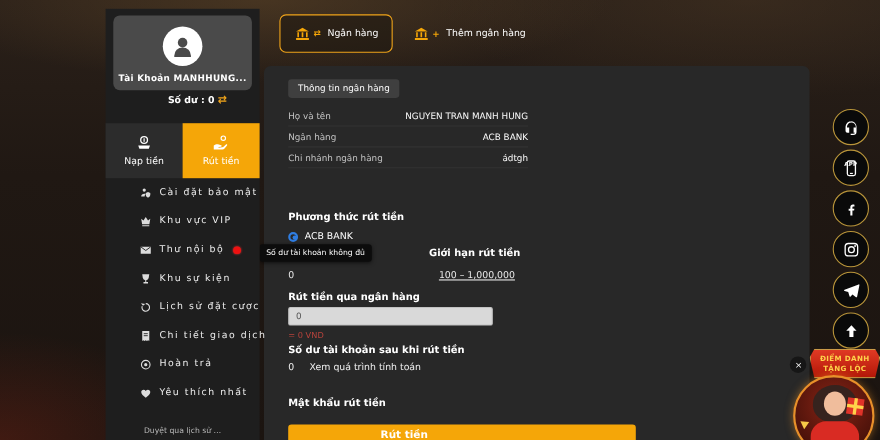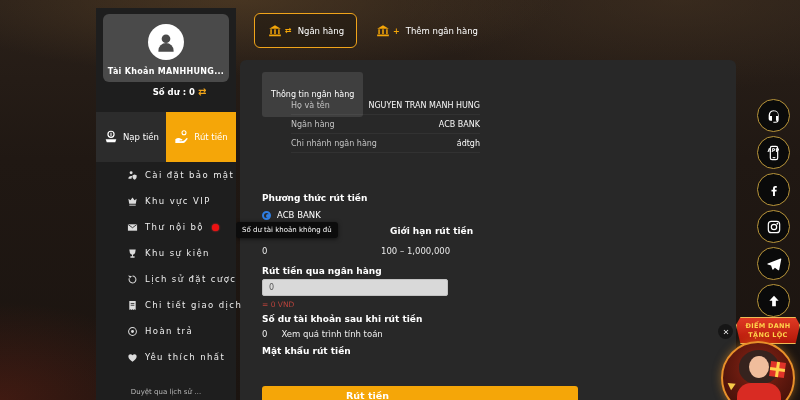--- a/index.html
+++ b/index.html
@@ -19,44 +19,44 @@
   
   .sidebar { position:absolute; left:96px; top:8px; width:140px; height:392px; background:#1e1e1e; z-index:3; }
   .account-card { position:absolute; left:7px; right:7px; top:6px; height:68px; background:#4a4a4a; border-radius:6px; text-align:center; }
   .avatar { position:absolute; left:50%; top:10px; transform:translateX(-50%); width:36px; height:36px; border-radius:50%; background:#fff; display:flex; align-items:center; justify-content:center; }
   .avatar svg { width:26px; height:26px; fill:#4a4a4a; }
   .account-name { position:absolute; left:0; right:0; top:53px; font-size:8px; font-weight:bold; color:#fff; letter-spacing:.3px; }
   .balance-row { position:absolute; left:0; right:0; top:72px; font-size:8.5px; font-weight:bold; color:#fff; display:flex; justify-content:center; align-items:center; gap:3px;padding-left:27px; }
   .refresh-glyph { color:#f0a41a; font-size:10px; font-weight:bold; }
 
   .wallet-tabs { position:absolute; left:0; top:104px; width:100%; height:50px; display:flex; }
-  .wtab { flex:1; display:flex; flex-direction:row; align-items:center; justify-content:center; gap:4px; font-size:8.5px; color:#fff; cursor:pointer; }
+  .wtab { flex:1; display:flex; flex-direction:column; align-items:center; justify-content:center; gap:4px; font-size:8.5px; color:#fff; cursor:pointer; }
   .wtab svg { width:16px; height:16px; }
   .wtab.deposit { background:#2c2c2c; }
   .wtab.withdraw { background:#f5a608; }
 
   .menu { position:absolute; left:16px; top:154px; width:100%; }
   .menu-item { height:26px; display:flex; align-items:center; gap:7px; padding-left:15px; color:#ededed; cursor:pointer; }
   .menu-item svg { width:11px; height:11px; fill:#dcdcdc; flex:0 0 auto; }
   .menu-item .lbl { font-size:8.5px; letter-spacing:1.4px; white-space:nowrap; }
   .badge-dot { width:7px; height:7px; border-radius:50%; background:#e11; box-shadow:0 0 2px #f33; margin-left:1px; }
   .side-footnote { position:absolute; left:0; right:0; top:380px; text-align:center; font-size:7px; color:#b9b9b9; }
 
   
   .main-tab { position:absolute; display:flex; align-items:center; gap:6px; color:#fff; font-size:8.5px; cursor:pointer; z-index:2; }
   .main-tab svg { width:16px; height:14px; fill:#f5a608; }
   .tab-bank { left:254px; top:13px; width:103px; height:35px; border:1.5px solid #f0a41a; border-radius:6px; background:rgba(30,24,16,.55); justify-content:center; }
   .tab-add-bank { left:369px; top:16px; height:30px; padding:0 6px; }
   .glyph-adorn { color:#f5a608; font-size:8px; font-weight:bold; margin-left:-4px; }
 
   
   .panel { position:absolute; left:240px; top:60px; width:496px; height:340px; background:#282828; border-radius:6px 6px 0 0; z-index:2; }
-  .chip { position:absolute; left:22px; top:12px; background:#3f3f3f; color:#fff; font-size:8px; padding:18px 9px; border-radius:3px; }
+  .chip { position:absolute; left:22px; top:12px; background:#3f3f3f; color:#fff; font-size:8px; padding:4px 9px; border-radius:3px; }
   .info-table { position:absolute; left:22px; top:36px; width:218px; }
-  .info-row { height:19px; display:flex; justify-content:space-between; align-items:center; border-bottom:1px solid rgba(255,255,255,.05);margin-left:29px; }
+  .info-row { height:19px; display:flex; justify-content:space-between; align-items:center; border-bottom:1px solid rgba(255,255,255,.05); }
   .info-row .k { color:#c3c3c3; font-size:8px; }
   .info-row .v { color:#fafafa; font-size:8px; }
   .detail-link { position:absolute; left:22px; top:114px; font-size:8px; color:#efefef; cursor:pointer; }
   .sec-title { position:absolute; font-size:9px; font-weight:bold; color:#fff; }
   .radio-row { position:absolute; left:22px; top:150px; display:flex; align-items:center; gap:6px; cursor:pointer; }
   .radio { width:9px; height:9px; border-radius:50%; border:2px solid #2f7de1; position:relative; }
   .radio::after { content:""; position:absolute; left:1.5px; top:1.5px; width:4px; height:4px; border-radius:50%; background:#2f7de1; }
   .radio-lbl { font-size:8.5px; color:#fff; }
   .red-label { position:absolute; left:22px; top:167px; font-size:8.5px; color:#cf4a43; }
   .col-val { position:absolute; font-size:8.5px; color:#e8e8e8; }
@@ -229,34 +229,34 @@
 
   <div class="sec-title" style="left:22px;top:133px;">Phương thức rút tiền</div>
   <div class="radio-row">
     <span class="radio"></span>
     <span class="radio-lbl">ACB BANK</span>
   </div>
 
   <div class="red-label">Số dư tài khoản</div>
   <div class="col-val" style="left:22px;top:186px;">0</div>
   <div class="sec-title" style="left:150px;top:166px;">Giới hạn rút tiền</div>
-  <div class="col-val" style="left:141px;top:186px;">100 – 1,000,000</div>
+  <div class="col-val" style="left:159px;top:186px;text-decoration:underline;">100 – 1,000,000</div>
   <div class="tooltip">Số dư tài khoản không đủ</div>
 
   <div class="sec-title" style="left:22px;top:206px;">Rút tiền qua ngân hàng</div>
   <input class="amount-input" type="text" value="0" style="">
   <div class="converted">= 0 VND</div>
 
   <div class="sec-title" style="left:22px;top:254px;">Số dư tài khoản sau khi rút tiền</div>
   <div class="after-row">
     <span>0</span>
     <span>Xem quá trình tính toán</span>
   </div>
 
-  <div class="sec-title" style="left:22px;top:286px;">Mật khẩu rút tiền</div>
+  <div class="sec-title" style="left:22px;top:302px;">Mật khẩu rút tiền</div>
 
   <button class="submit-btn">Rút tiền</button>
 </section>
 
 <div class="float-col">
   <div class="fbtn">
     <svg viewBox="0 0 24 24">
         <path d="M12 3a8 8 0 00-8 8v5.5A2.5 2.5 0 006.5 19H9v-7H6v-1a6 6 0 1112 0v1h-3v7h2.2a3.3 3.3 0 01-2.7 1.5H11V22h3.5a4.5 4.5 0 004.5-4.5V11a8 8 0 00-8-8z"></path>
       </svg>
   </div>

